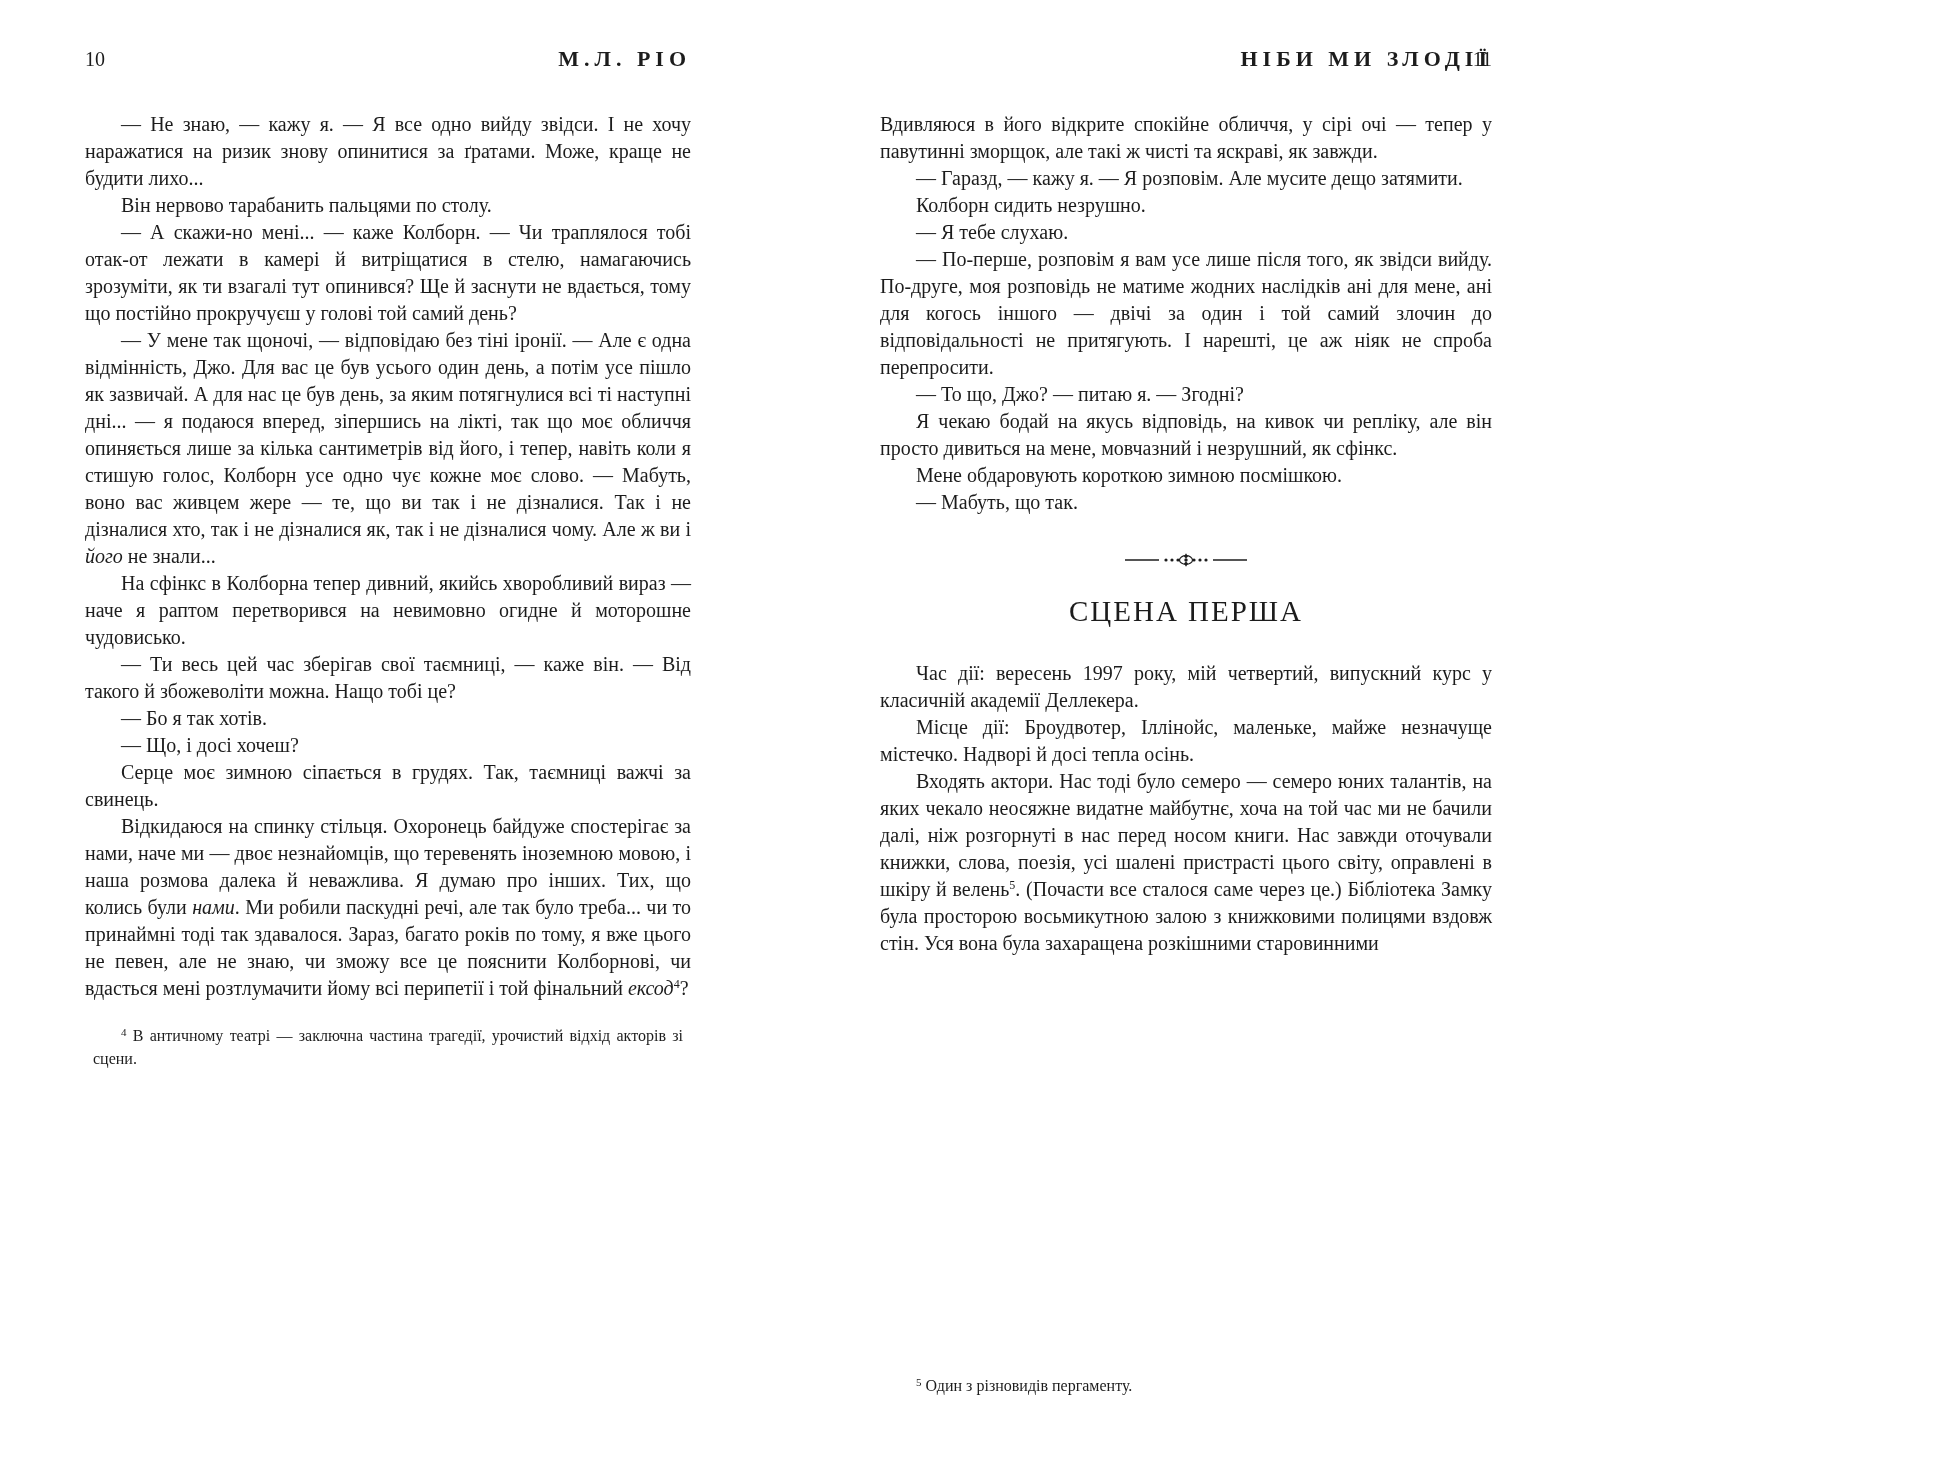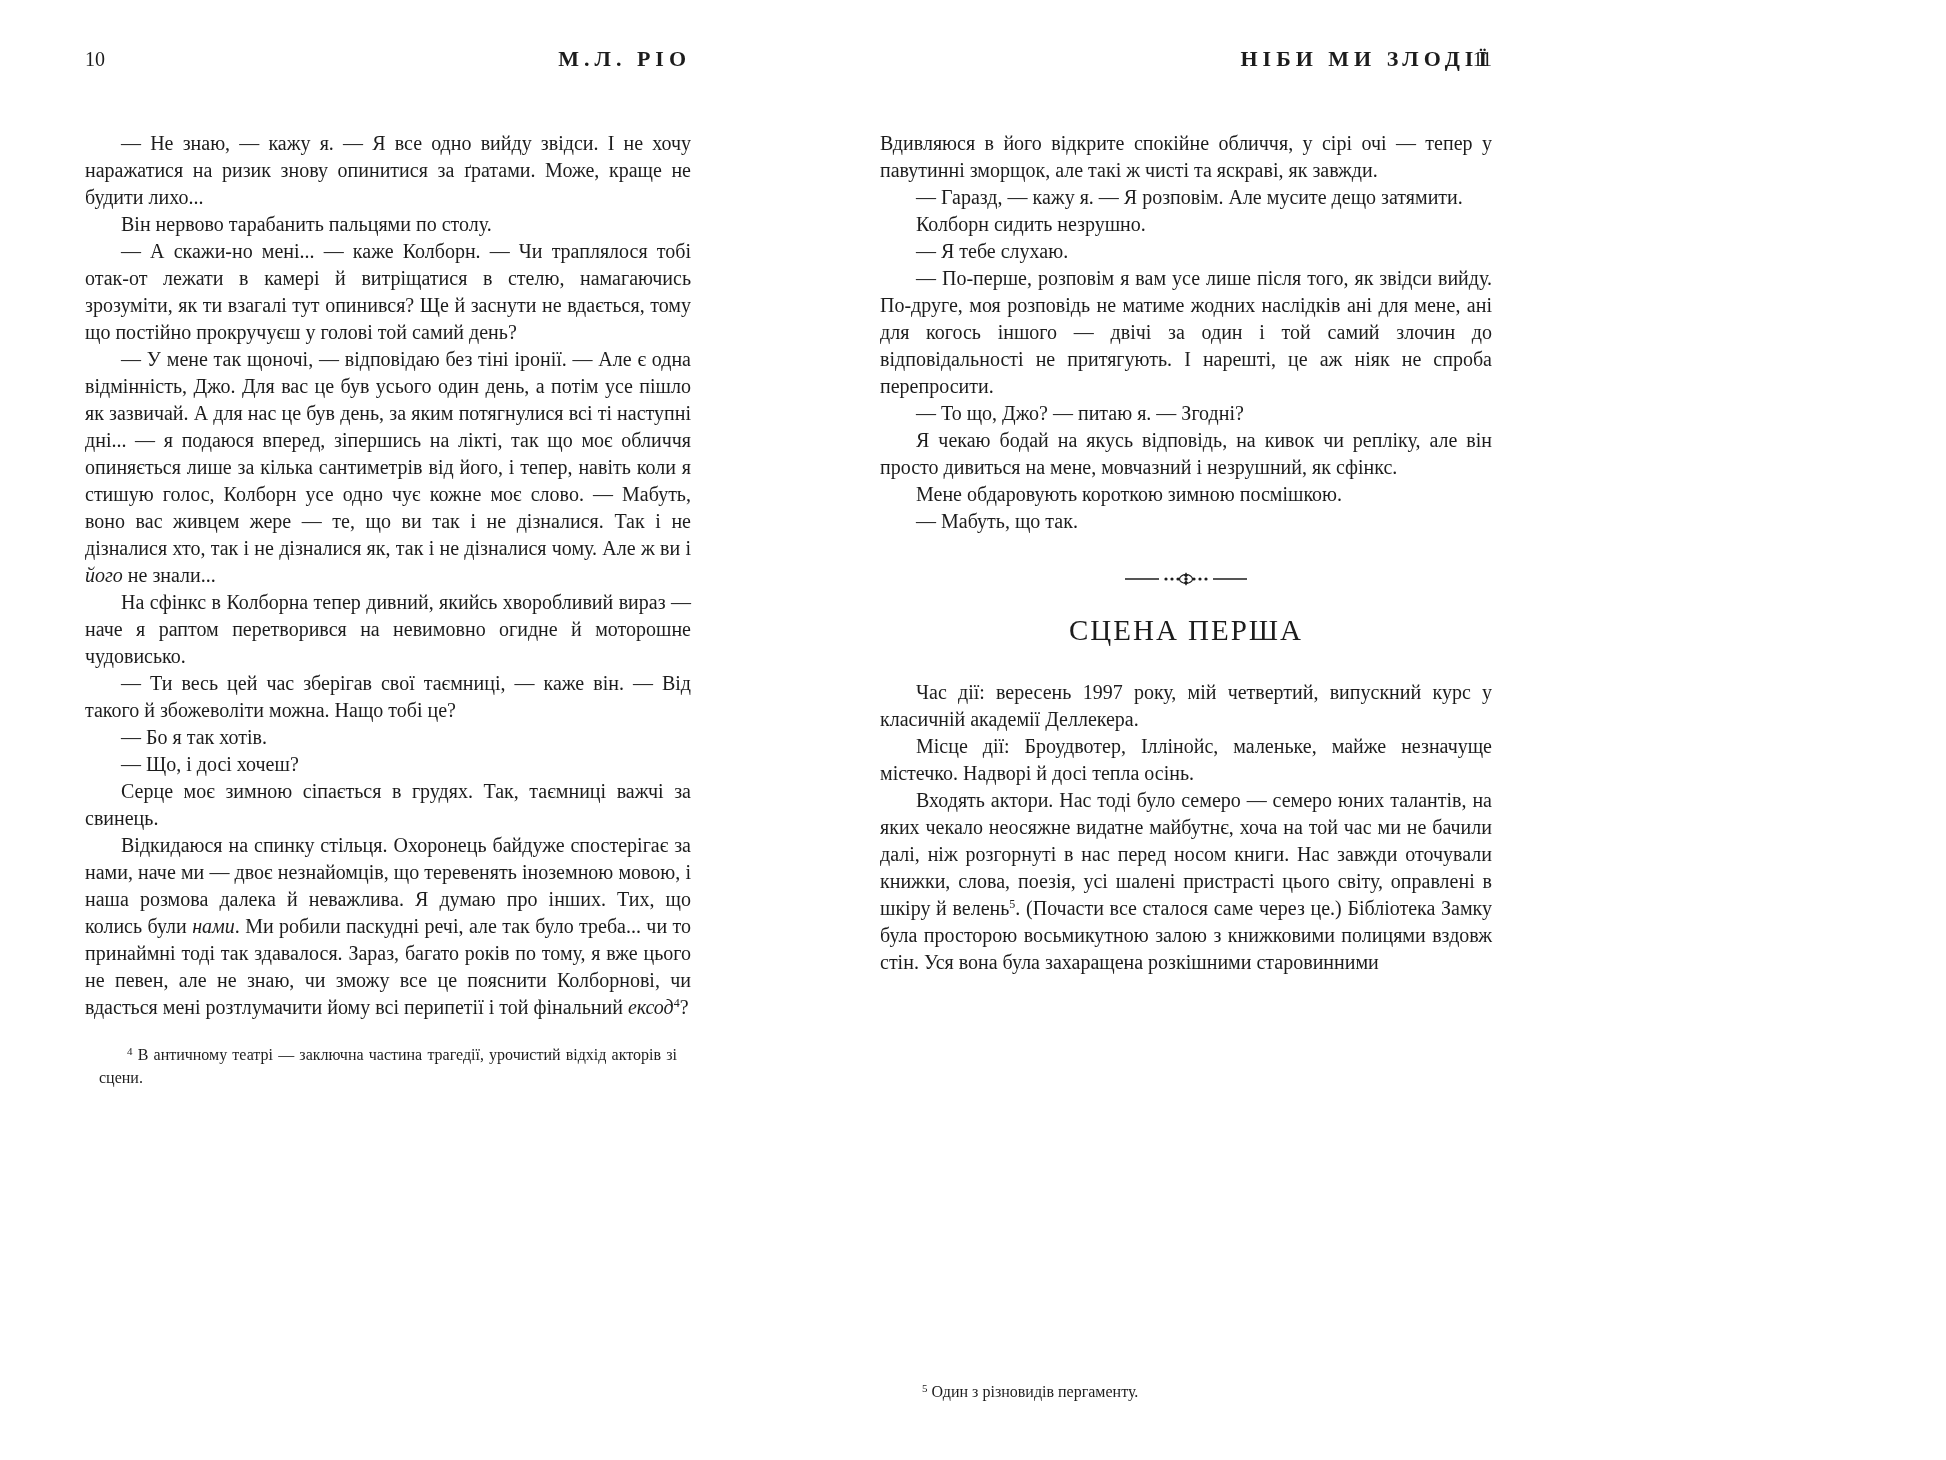--- a/index.html
+++ b/index.html
@@ -19,21 +19,21 @@
   .page {
     position: absolute;
     top: 44px;
   }
   .page-left  { left: 85px;  width: 606px; height: 1380px; }
   .page-right { left: 880px; width: 612px; height: 1380px; }
 
   .running-head {
     position: relative;
     height: 30px;
-    margin-bottom: 56px;
+    margin-bottom: 37px;
     font-size: 22px;
     line-height: 30px;
     font-family: Liberation Serif, serif;
   }
   .running-head .head-title {
     display: block;
     text-align: right;
     letter-spacing: 5px;
     font-weight: bold;
   }
@@ -77,21 +77,21 @@
     margin: 0 0 32px 0;
     font-size: 29px;
     font-weight: normal;
     letter-spacing: 2px;
     text-align: center;
     line-height: 34px;
   }
 
   .footnotes { margin-top: 22px; }
   .footnotes p.footnote {
-    margin: 14px;
+    margin: 8px;
     font-size: 16px;
     line-height: 23px;
     text-align: justify;
     text-indent: 28px;
   }
   .footnotes p.footnote sup { font-size: 11px; top: -5px; }
 
   .page-right .footnotes {
     position: absolute;
     left: 0;

